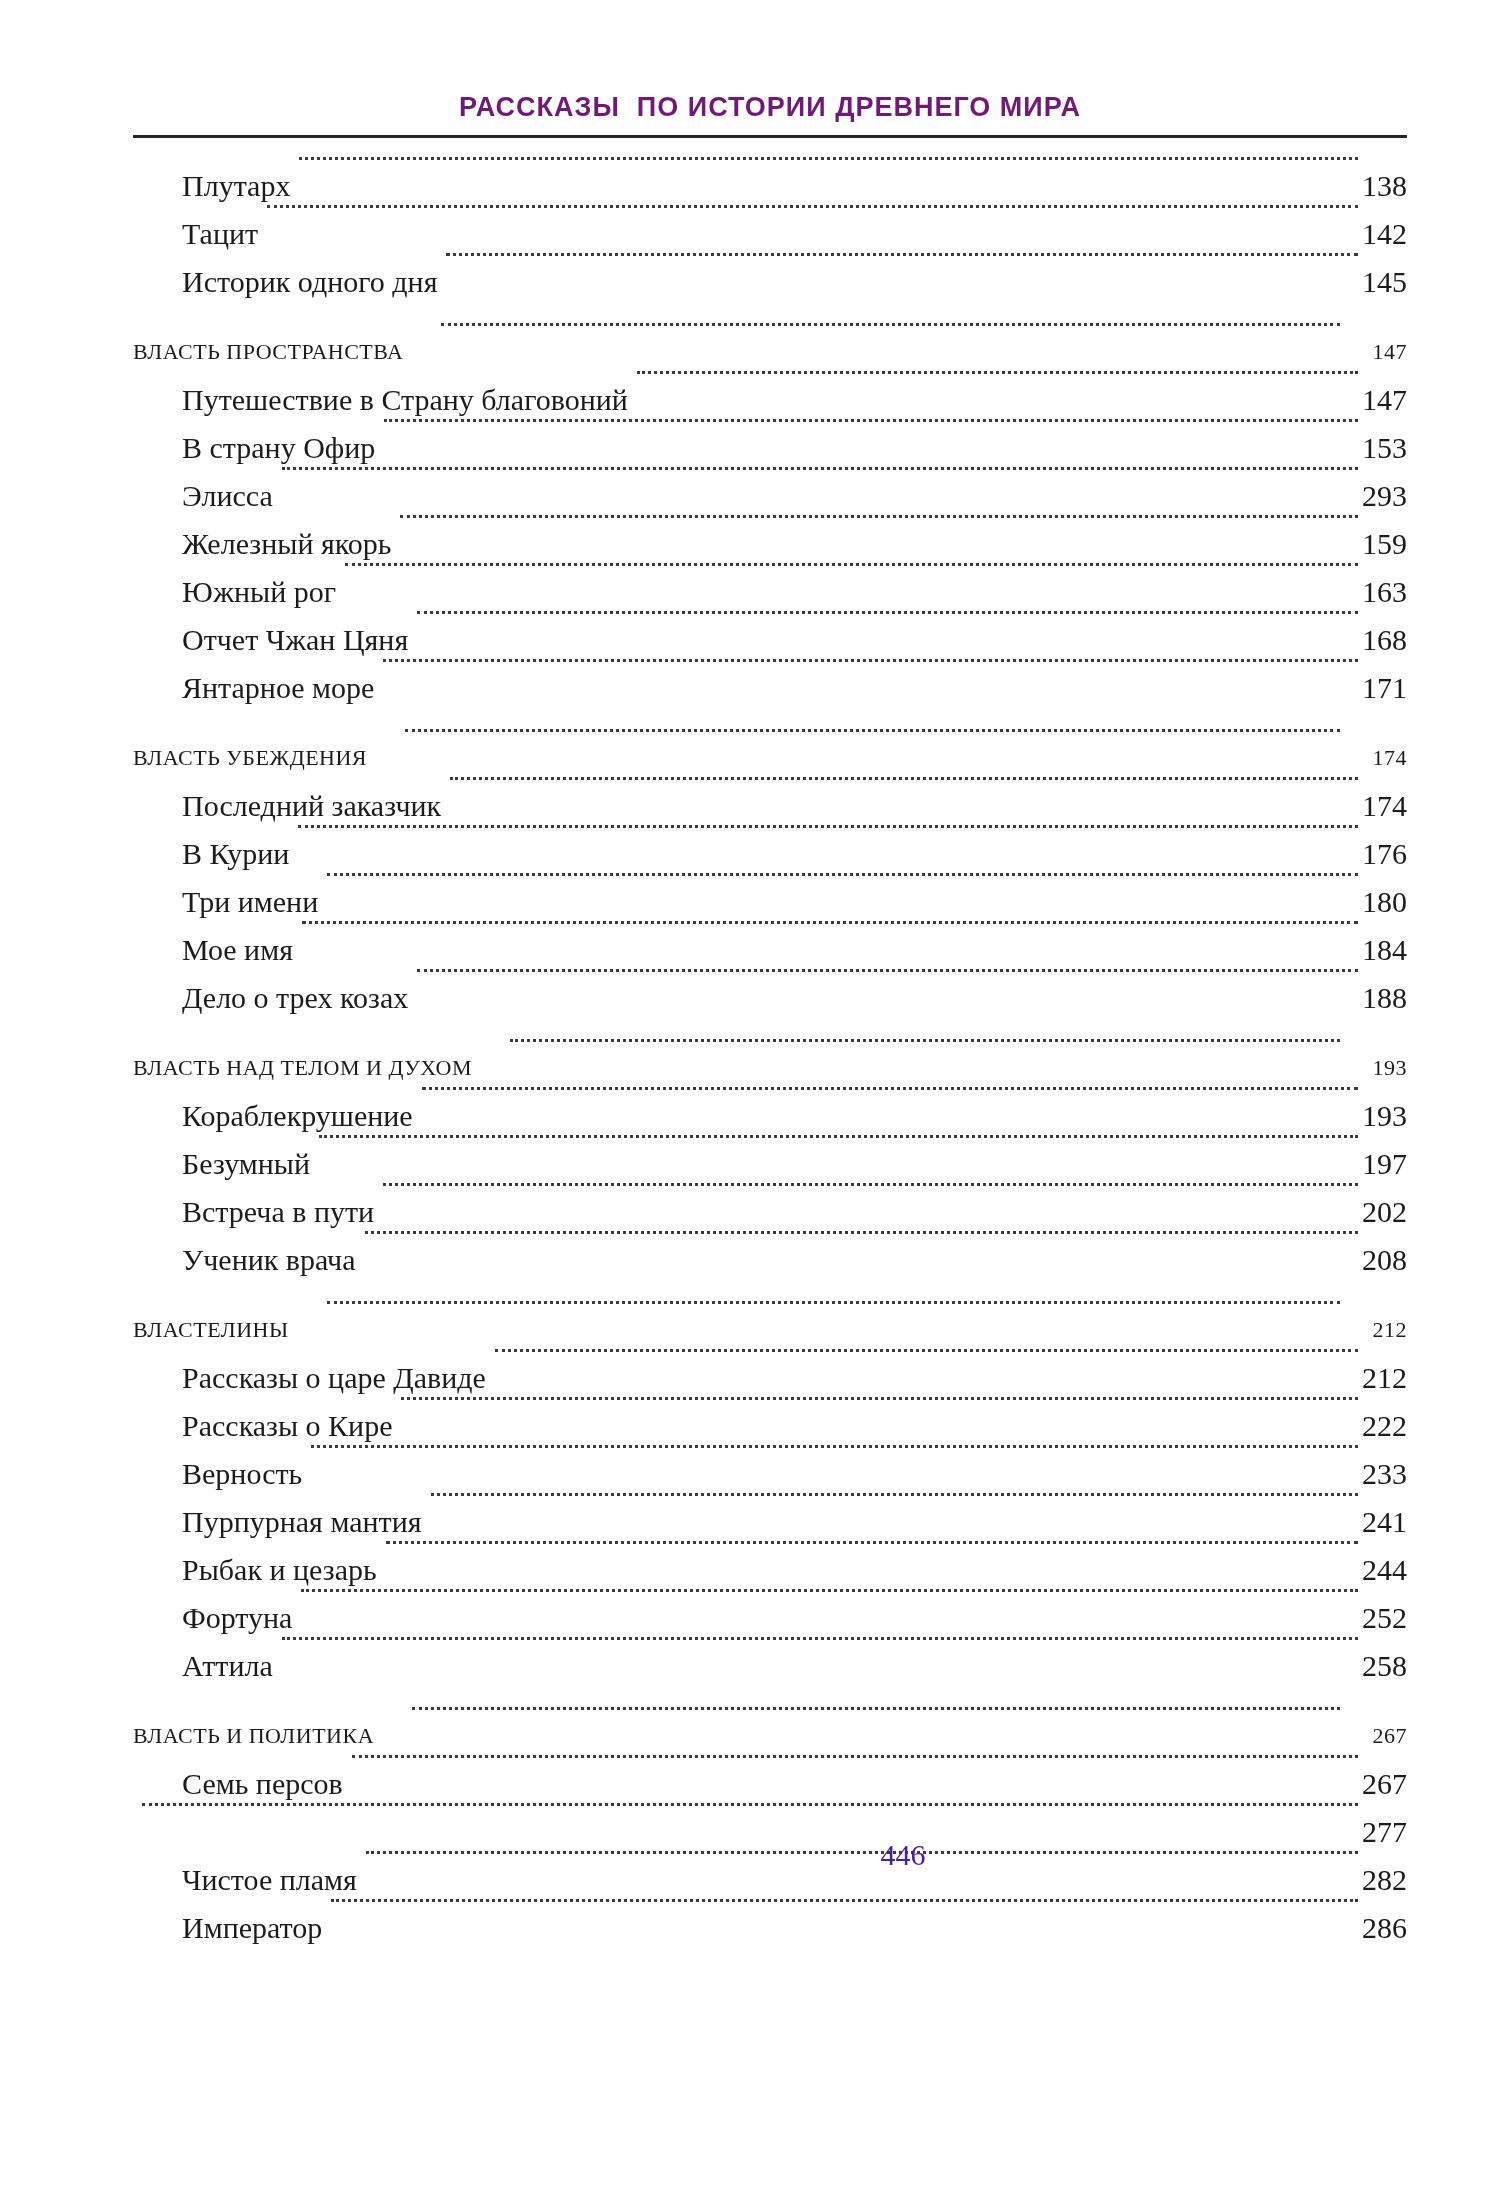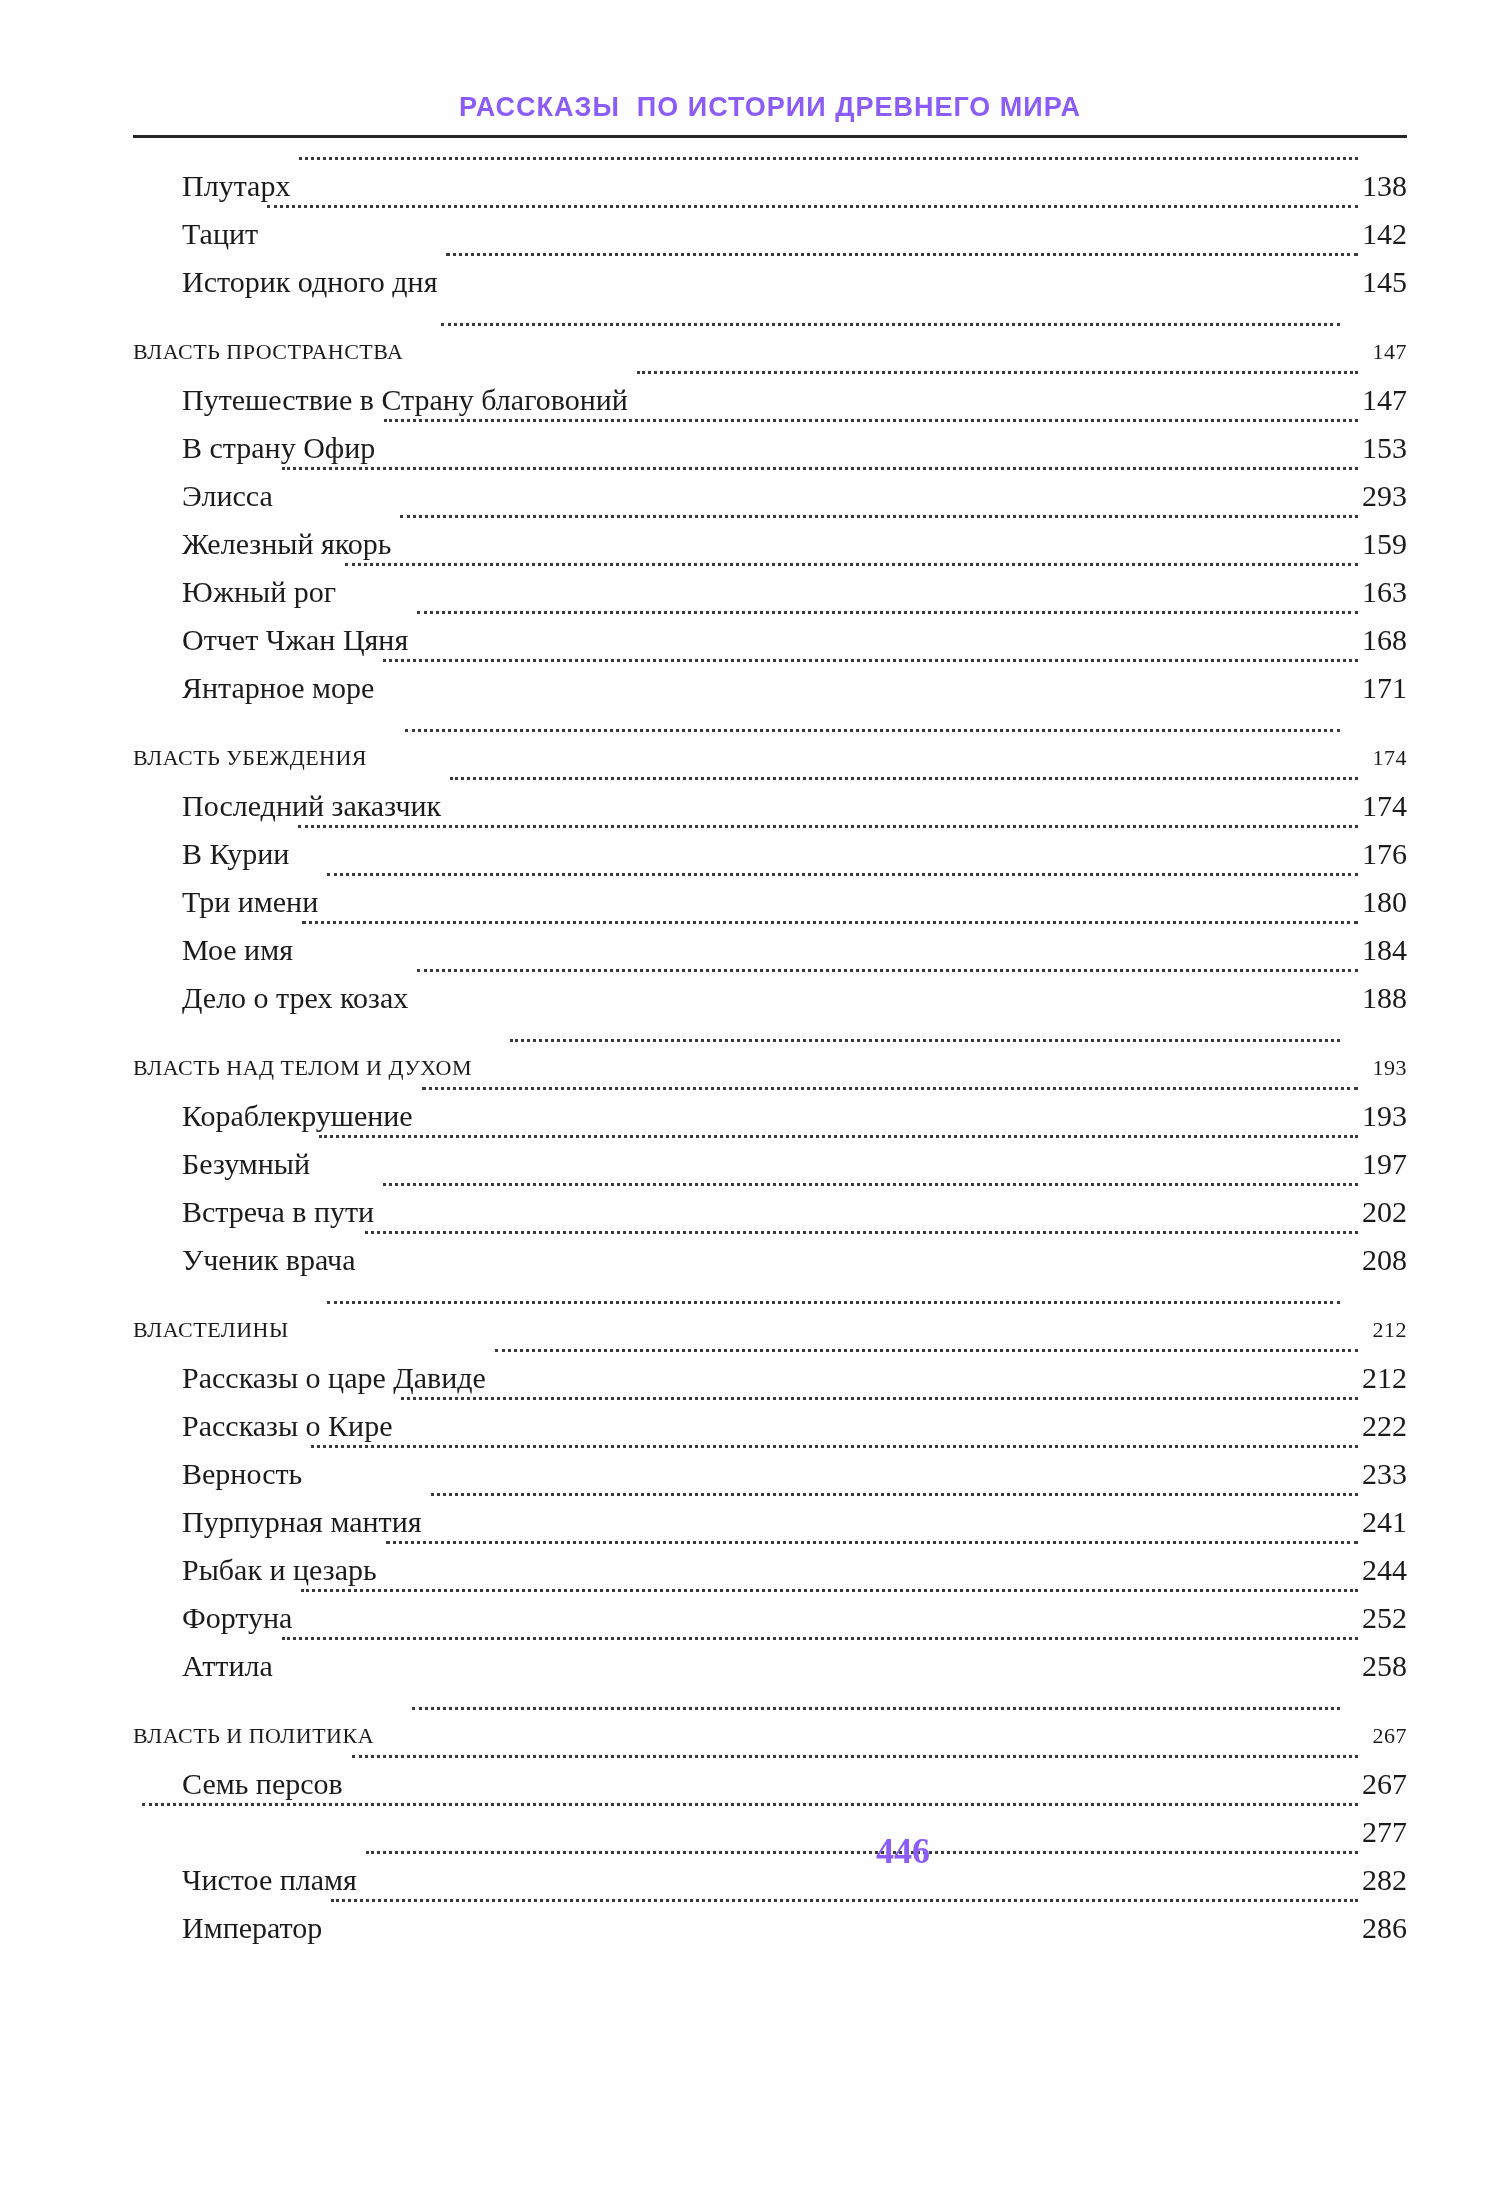--- a/index.html
+++ b/index.html
@@ -29,21 +29,21 @@
   }
   .running-header {
     padding-top: 92px;
   }
   .header-title {
     font-family: "Liberation Sans", sans-serif;
     font-weight: bold;
     font-size: 27px;
     letter-spacing: 1px;
     text-align: center;
-    color: #8b5cf6;
+    color: #701a75;
     white-space: pre;
   }
   .header-rule {
     margin-top: 12px;
     border-top: 3px solid #262626;
     height: 0;
   }
   .toc {
     margin-top: 24px;
   }
@@ -77,23 +77,22 @@
     white-space: nowrap;
   }
   .footer {
     position: absolute;
     left: 133px;
     width: 1274px;
     bottom: 80px;
     text-align: center;
   }
   .page-number {
-    font-size: 36px;
-    color: #8b5cf6;
-    font-weight: bold;
+    font-size: 30px;
+    color: #4c1d95;
   }
 </style>
 </head>
 <body>
 
 <div class="page">
   <div class="content">
 
     <div class="running-header">
       <div class="header-title">РАССКАЗЫ  ПО ИСТОРИИ ДРЕВНЕГО МИРА</div>

